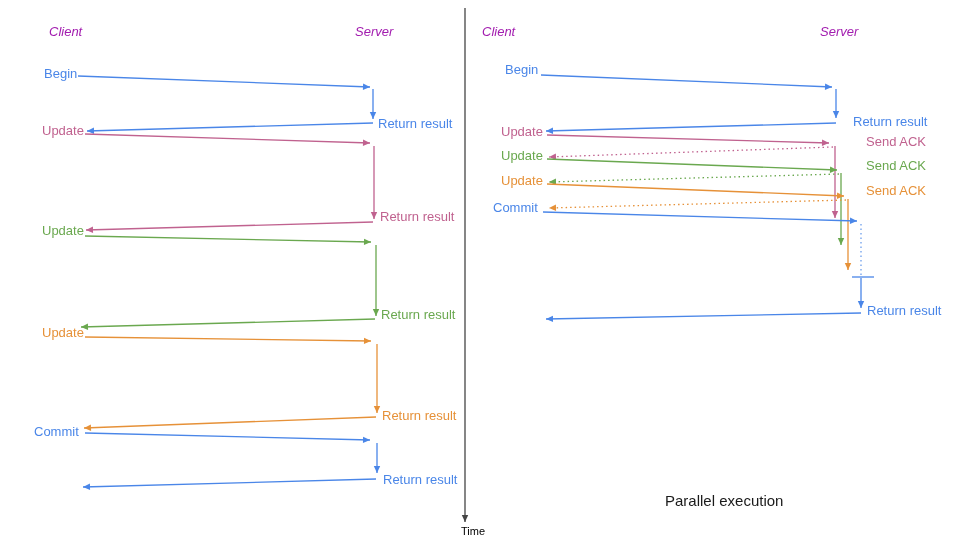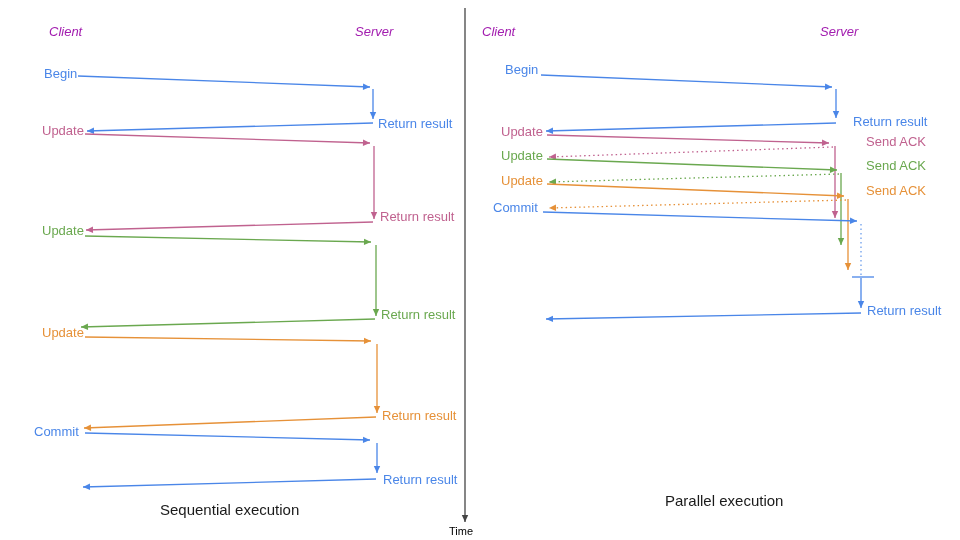--- a/index.html
+++ b/index.html
@@ -18,21 +18,21 @@
   }
   .hdr-client-left{left:49px;top:24px;}
   .hdr-server-left{left:355px;top:24px;}
   .hdr-client-right{left:482px;top:24px;}
   .hdr-server-right{left:820px;top:24px;}
   .title{
     position:absolute;font-size:15px;color:#1a1a1a;white-space:nowrap;
   }
   .title-sequential{left:160px;top:501px;}
   .title-parallel{left:665px;top:492px;}
-  .time-lbl{position:absolute;left:449px;top:525px;font-size:11px;color:#000000;white-space:nowrap;}
+  .time-lbl{position:absolute;left:461px;top:525px;font-size:11px;color:#000000;white-space:nowrap;}
 </style>
 </head>
 <body>
 
 <div id="stage">
   <svg id="diagram" width="960" height="540" viewBox="0 0 960 540">
       <g>
         <path d="M78 76 L 370 87" stroke="#4a86e8" fill="none" stroke-width="1.3"></path>
         <polygon points="370,87 362.88449914596185,89.93422010015983 363.1254241460216,83.5387564622094" fill="#4a86e8"></polygon>
       </g>
@@ -162,21 +162,20 @@
         <path d="M465 8 L 465 522" stroke="#444444" fill="none" stroke-width="1.3"></path>
         <polygon points="465,522 461.8,515 468.2,515" fill="#444444"></polygon>
       </g>
     </svg>
 
   <div class="hdr hdr-client-left">Client</div>
   <div class="hdr hdr-server-left">Server</div>
   <div class="hdr hdr-client-right">Client</div>
   <div class="hdr hdr-server-right">Server</div>
 
-  <div class="title title-sequential">Sequential execution</div>
   <div class="title title-parallel">Parallel execution</div>
 
   <div class="time-lbl">Time</div>
 <div class="lbl" style="left: 44px; top: 68px; color: rgb(74, 134, 232);">Begin</div>
     <div class="lbl" style="left: 378px; top: 118px; color: rgb(74, 134, 232);">Return result</div>
     <div class="lbl" style="left: 42px; top: 125px; color: rgb(192, 98, 143);">Update</div>
     <div class="lbl" style="left: 380px; top: 211px; color: rgb(192, 98, 143);">Return result</div>
     <div class="lbl" style="left: 42px; top: 225px; color: rgb(106, 168, 79);">Update</div>
     <div class="lbl" style="left: 381px; top: 309px; color: rgb(106, 168, 79);">Return result</div>
     <div class="lbl" style="left: 42px; top: 327px; color: rgb(230, 145, 56);">Update</div>

